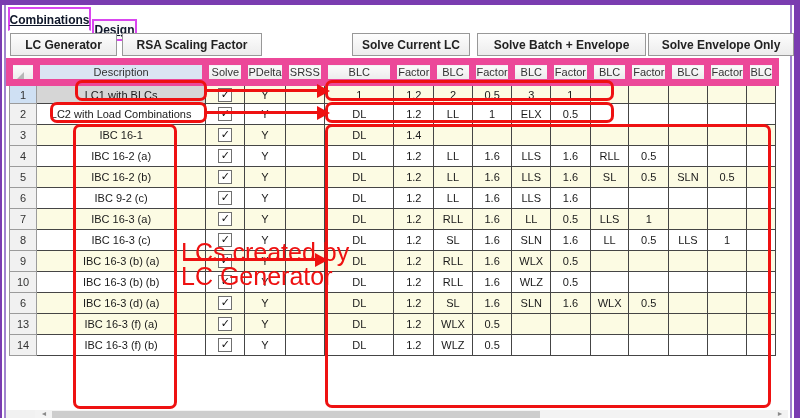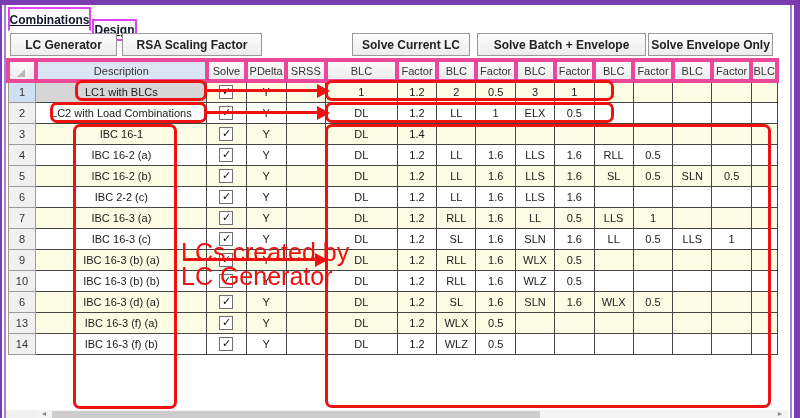--- a/index.html
+++ b/index.html
@@ -19,21 +19,21 @@
   .tab-idle{left:92px;top:9px;width:45px;height:22px;background:#fafafa;margin-top:10px;}
   
   .btn{position:absolute;top:33px;height:23px;display:flex;align-items:center;justify-content:center;
        background:linear-gradient(#fdfdfd,#ececec);border:1px solid #989898;box-sizing:border-box;
        font-size:12px;font-weight:bold;color:#222;cursor:default;}
   
   #gridwrap{position:absolute;left:6px;top:58px;width:773px;height:352px;overflow:hidden;}
   table{border-collapse:collapse;table-layout:fixed;}
   th,td{padding:0;margin:0;overflow:hidden;white-space:nowrap;text-align:center;
         font-size:11px;height:21px;box-sizing:border-box;}
-  thead th{background:linear-gradient(#fbfbfb,#ececec);border:4px solid #ec4899;color:#333;font-weight:normal;}
+  thead th{background:linear-gradient(#fbfbfb,#ececec);border:7px solid #ec4899;color:#333;font-weight:normal;}
   thead th.desc-hdr{background:#dbe5f3;}
   tbody th{background:#f1f1f1;border:1px solid #9b9b9b;color:#333;font-weight:normal;}
   tbody td{border:1px solid #454545;color:#1a1a1a;background:#fff;}
   tr.cream td{background:#fcfbe3;}
   tr.sel th{background:#cfe0f3;}
   tr.sel td.desc{background:#d6d6d6;}
   td.focused{background:#eef3fb;border:2px solid #6a8fc8;}
   .cb{display:inline-block;width:12px;height:12px;background:#fff;border:1px solid #707070;
       font-size:11px;line-height:11px;color:#111;vertical-align:middle;}
   .corner-tri{position:absolute;width:0;height:0;border-bottom:8px solid #b7b7b7;
@@ -60,21 +60,21 @@
 <div class="abs frame-right-inner"></div>
 <div class="abs frame-right-outer"></div>
 
 <div class="tab tab-active">Combinations</div>
 <div class="tab tab-idle">Design</div>
 
 <div class="btn" style="left:10px;width:107px;">LC Generator</div>
 <div class="btn" style="left:122px;width:140px;">RSA Scaling Factor</div>
 <div class="btn" style="left:352px;width:118px;">Solve Current LC</div>
 <div class="btn" style="left:477px;width:169px;">Solve Batch + Envelope</div>
-<div class="btn" style="left:648px;width:125px;">Solve Envelope Only</div>
+<div class="btn" style="left:648px;width:146px;">Solve Envelope Only</div>
 
 <div id="gridwrap">
   <table>
       <colgroup>
         <col style="width: 29px;">
         <col style="width: 173px;">
         <col style="width: 40px;">
         <col style="width: 40px;">
         <col style="width: 40px;">
         <col style="width: 75px;">
@@ -197,21 +197,21 @@
           <td>LLS</td>
           <td>1.6</td>
           <td>SL</td>
           <td>0.5</td>
           <td>SLN</td>
           <td>0.5</td>
           <td></td>
         </tr>
         <tr>
           <th>6</th>
-          <td class="desc">IBC 2-2 (c)</td>
+          <td class="desc">IBC 9-2 (c)</td>
           <td><span class="cb">✓</span></td>
           <td>Y</td>
           <td></td>
           <td>DL</td>
           <td>1.2</td>
           <td>LL</td>
           <td>1.6</td>
           <td>LLS</td>
           <td>1.6</td>
           <td></td>

